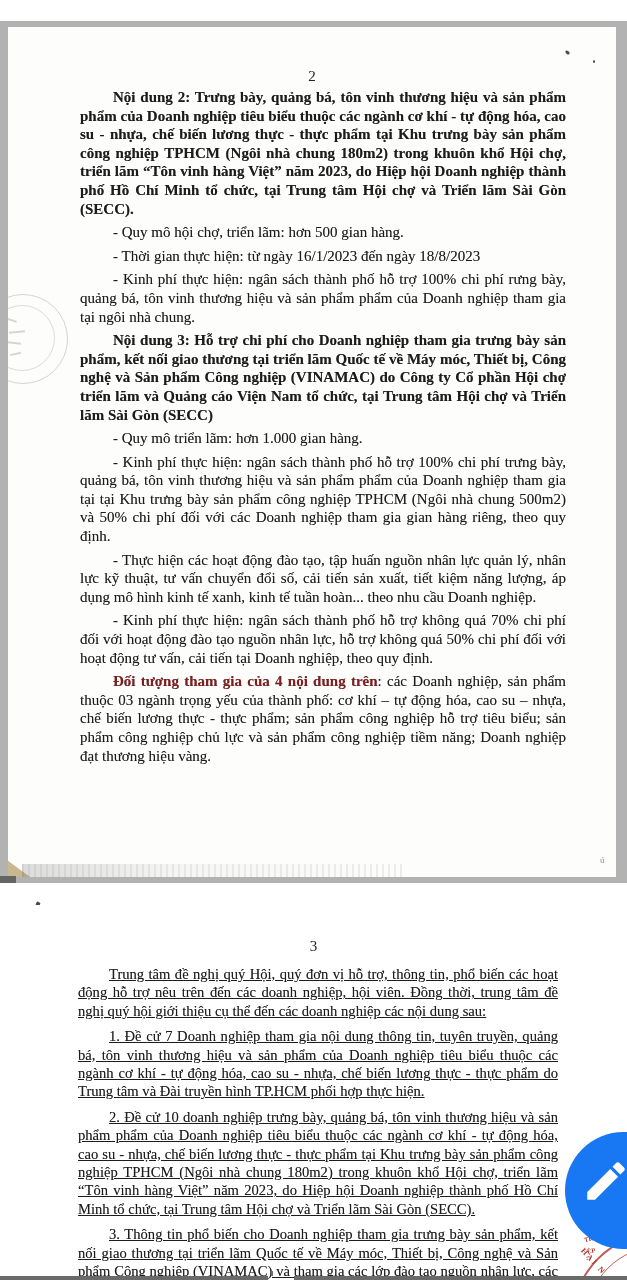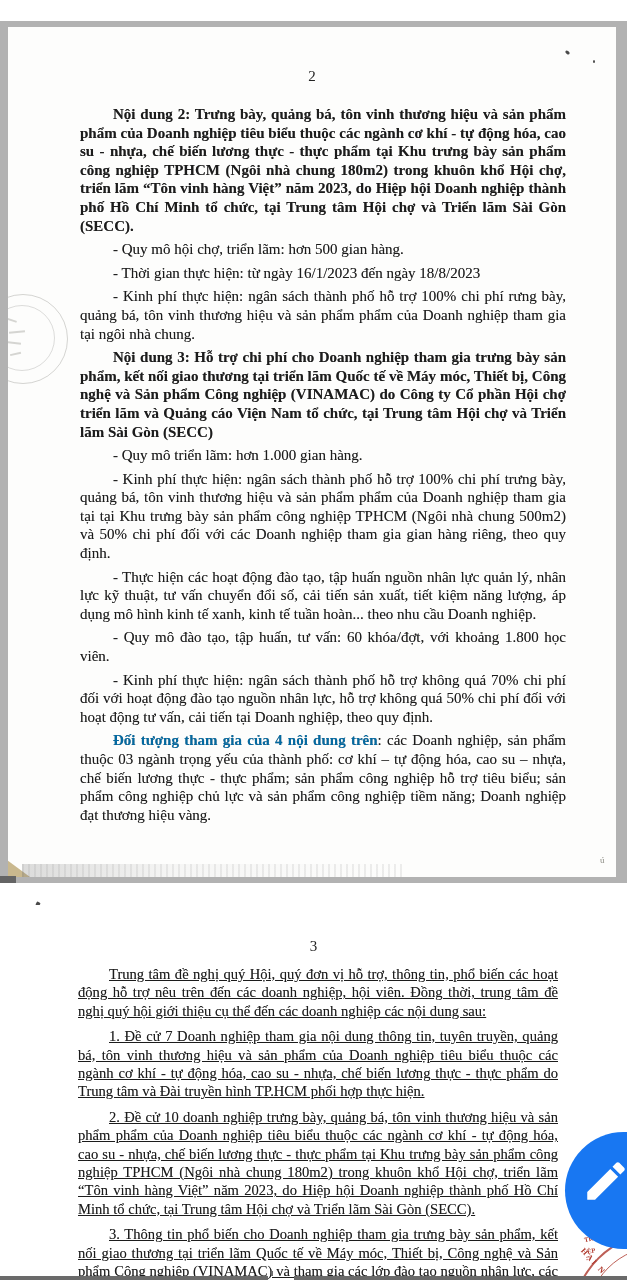--- a/index.html
+++ b/index.html
@@ -14,22 +14,22 @@
     background:#fdfdfc;overflow:hidden;
   }
   .pagenum{position:absolute;left:0;width:100%;text-align:center;
     font-size:15px;color:#222;}
   .page2 .pagenum{top:41px;}
   .textblock p{
     margin:0 0 5px 0;text-align:justify;text-indent:33px;
     font-size:15px;line-height:18.6px;color:#1c1c1c;
     text-shadow:0 0 .5px rgba(30,30,30,.45);
   }
-  .p2text{position:absolute;left:72px;top:78px;width:486px;}
-  .b{font-weight:bold;color:#0369a1;}
+  .p2text{position:absolute;left:72px;top:61px;width:486px;}
+  .b{font-weight:bold;color:#7f1d1d;}
   .mt{margin-top:4px !important;}
   
   .seal{position:absolute;left:-30px;top:267px;width:88px;height:88px;border-radius:50%;
     border:1.5px solid rgba(125,125,118,.32);}
   .seal .inner{position:absolute;left:10px;top:10px;width:64px;height:64px;border-radius:50%;
     border:1px solid rgba(125,125,118,.26);}
   .seal .m{position:absolute;background:rgba(110,110,102,.28);height:1.5px;}
   
   .dogear{position:absolute;left:-8px;bottom:0;width:0;height:0;
     border-bottom:22px solid #c9b88e;border-right:30px solid transparent;}
@@ -69,21 +69,20 @@
 
       <div class="p2text textblock">
         <p class="b">Nội dung 2: Trưng bày, quảng bá, tôn vinh thương hiệu và sản phẩm phẩm của Doanh nghiệp tiêu biểu thuộc các ngành cơ khí - tự động hóa, cao su - nhựa, chế biến lương thực - thực phẩm tại Khu trưng bày sản phẩm công nghiệp TPHCM (Ngôi nhà chung 180m2) trong khuôn khổ Hội chợ, triển lãm “Tôn vinh hàng Việt” năm 2023, do Hiệp hội Doanh nghiệp thành phố Hồ Chí Minh tổ chức, tại Trung tâm Hội chợ và Triển lãm Sài Gòn (SECC).</p>
         <p>- Quy mô hội chợ, triển lãm: hơn 500 gian hàng.</p>
         <p>- Thời gian thực hiện: từ ngày 16/1/2023 đến ngày 18/8/2023</p>
         <p>- Kinh phí thực hiện: ngân sách thành phố hỗ trợ 100% chi phí rưng bày, quảng bá, tôn vinh thương hiệu và sản phẩm phẩm của Doanh nghiệp tham gia tại ngôi nhà chung.</p>
         <p class="b mt">Nội dung 3: Hỗ trợ chi phí cho Doanh nghiệp tham gia trưng bày sản phẩm, kết nối giao thương tại triển lãm Quốc tế về Máy móc, Thiết bị, Công nghệ và Sản phẩm Công nghiệp (VINAMAC) do Công ty Cổ phần Hội chợ triển lãm và Quảng cáo Viện Nam tổ chức, tại Trung tâm Hội chợ và Triển lãm Sài Gòn (SECC)</p>
         <p>- Quy mô triển lãm: hơn 1.000 gian hàng.</p>
         <p>- Kinh phí thực hiện: ngân sách thành phố hỗ trợ 100% chi phí trưng bày, quảng bá, tôn vinh thương hiệu và sản phẩm phẩm của Doanh nghiệp tham gia tại tại Khu trưng bày sản phẩm công nghiệp TPHCM (Ngôi nhà chung 500m2) và 50% chi phí đối với các Doanh nghiệp tham gia gian hàng riêng, theo quy định.</p>
         <p>- Thực hiện các hoạt động đào tạo, tập huấn nguồn nhân lực quản lý, nhân lực kỹ thuật, tư vấn chuyển đổi số, cải tiến sản xuất, tiết kiệm năng lượng, áp dụng mô hình kinh tế xanh, kinh tế tuần hoàn... theo nhu cầu Doanh nghiệp.</p>
-        <p>- Quy mô đào tạo, tập huấn, tư vấn: 60 khóa/đợt, với khoảng 1.800 học viên.</p>
         <p>- Kinh phí thực hiện: ngân sách thành phố hỗ trợ không quá 70% chi phí đối với hoạt động đào tạo nguồn nhân lực, hỗ trợ không quá 50% chi phí đối với hoạt động tư vấn, cải tiến tại Doanh nghiệp, theo quy định.</p>
         <p class="mt"><span class="b">Đối tượng tham gia của 4 nội dung trên</span><span>: các Doanh nghiệp, sản phẩm thuộc 03 ngành trọng yếu của thành phố: cơ khí – tự động hóa, cao su – nhựa, chế biến lương thực - thực phẩm; sản phẩm công nghiệp hỗ trợ tiêu biểu; sản phẩm công nghiệp chủ lực và sản phẩm công nghiệp tiềm năng; Doanh nghiệp đạt thương hiệu vàng.</span></p>
       </div>
 
       <div class="seal">
         <div class="inner"></div>
         <span class="m" style="left:26px;top:24px;width:12px;transform:rotate(18deg);"></span>
         <span class="m" style="left:30px;top:36px;width:16px;transform:rotate(-6deg);"></span>
         <span class="m" style="left:28px;top:47px;width:14px;transform:rotate(7deg);"></span>
         <span class="m" style="left:31px;top:58px;width:11px;transform:rotate(-12deg);"></span>

